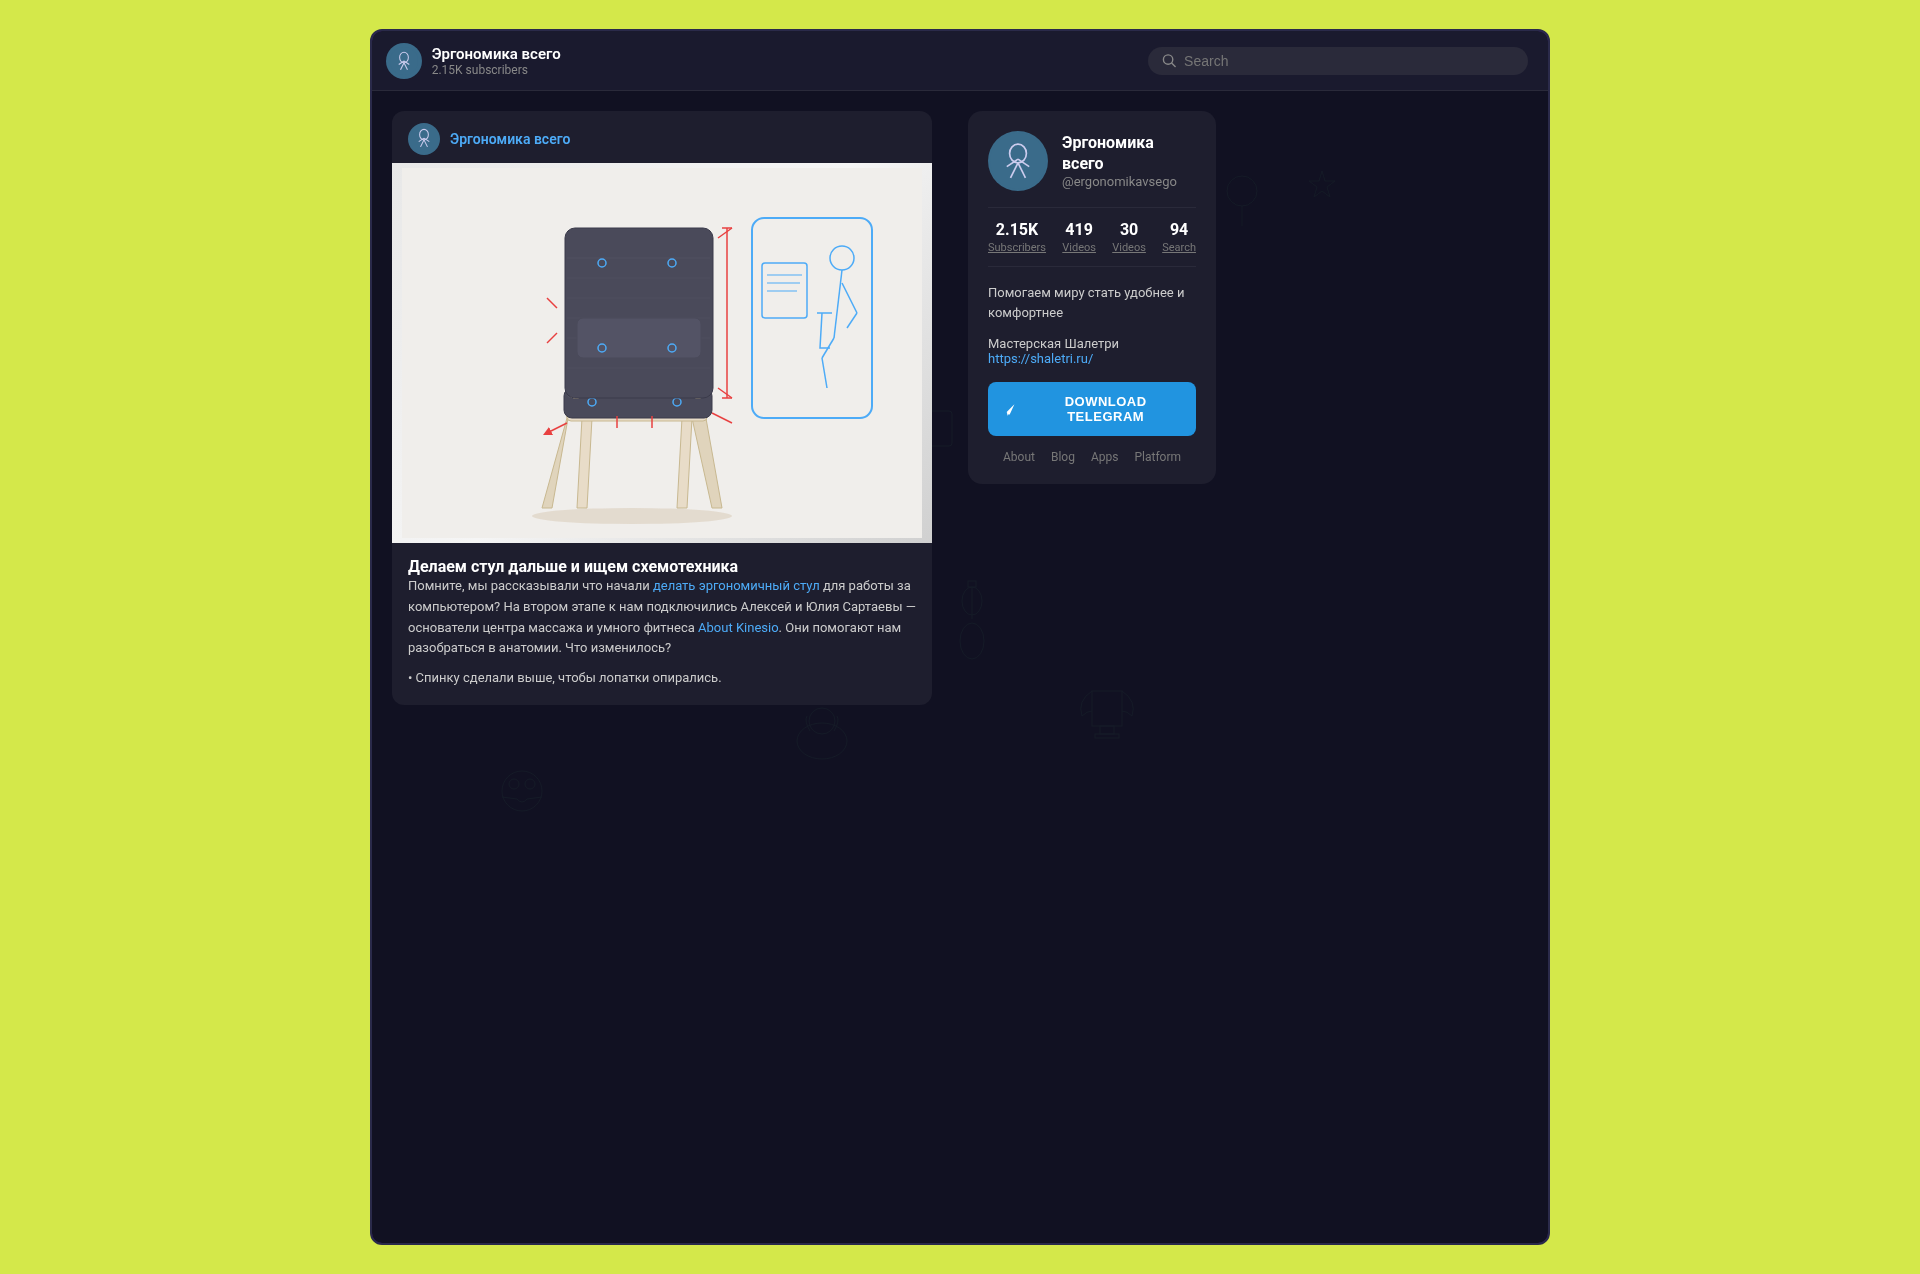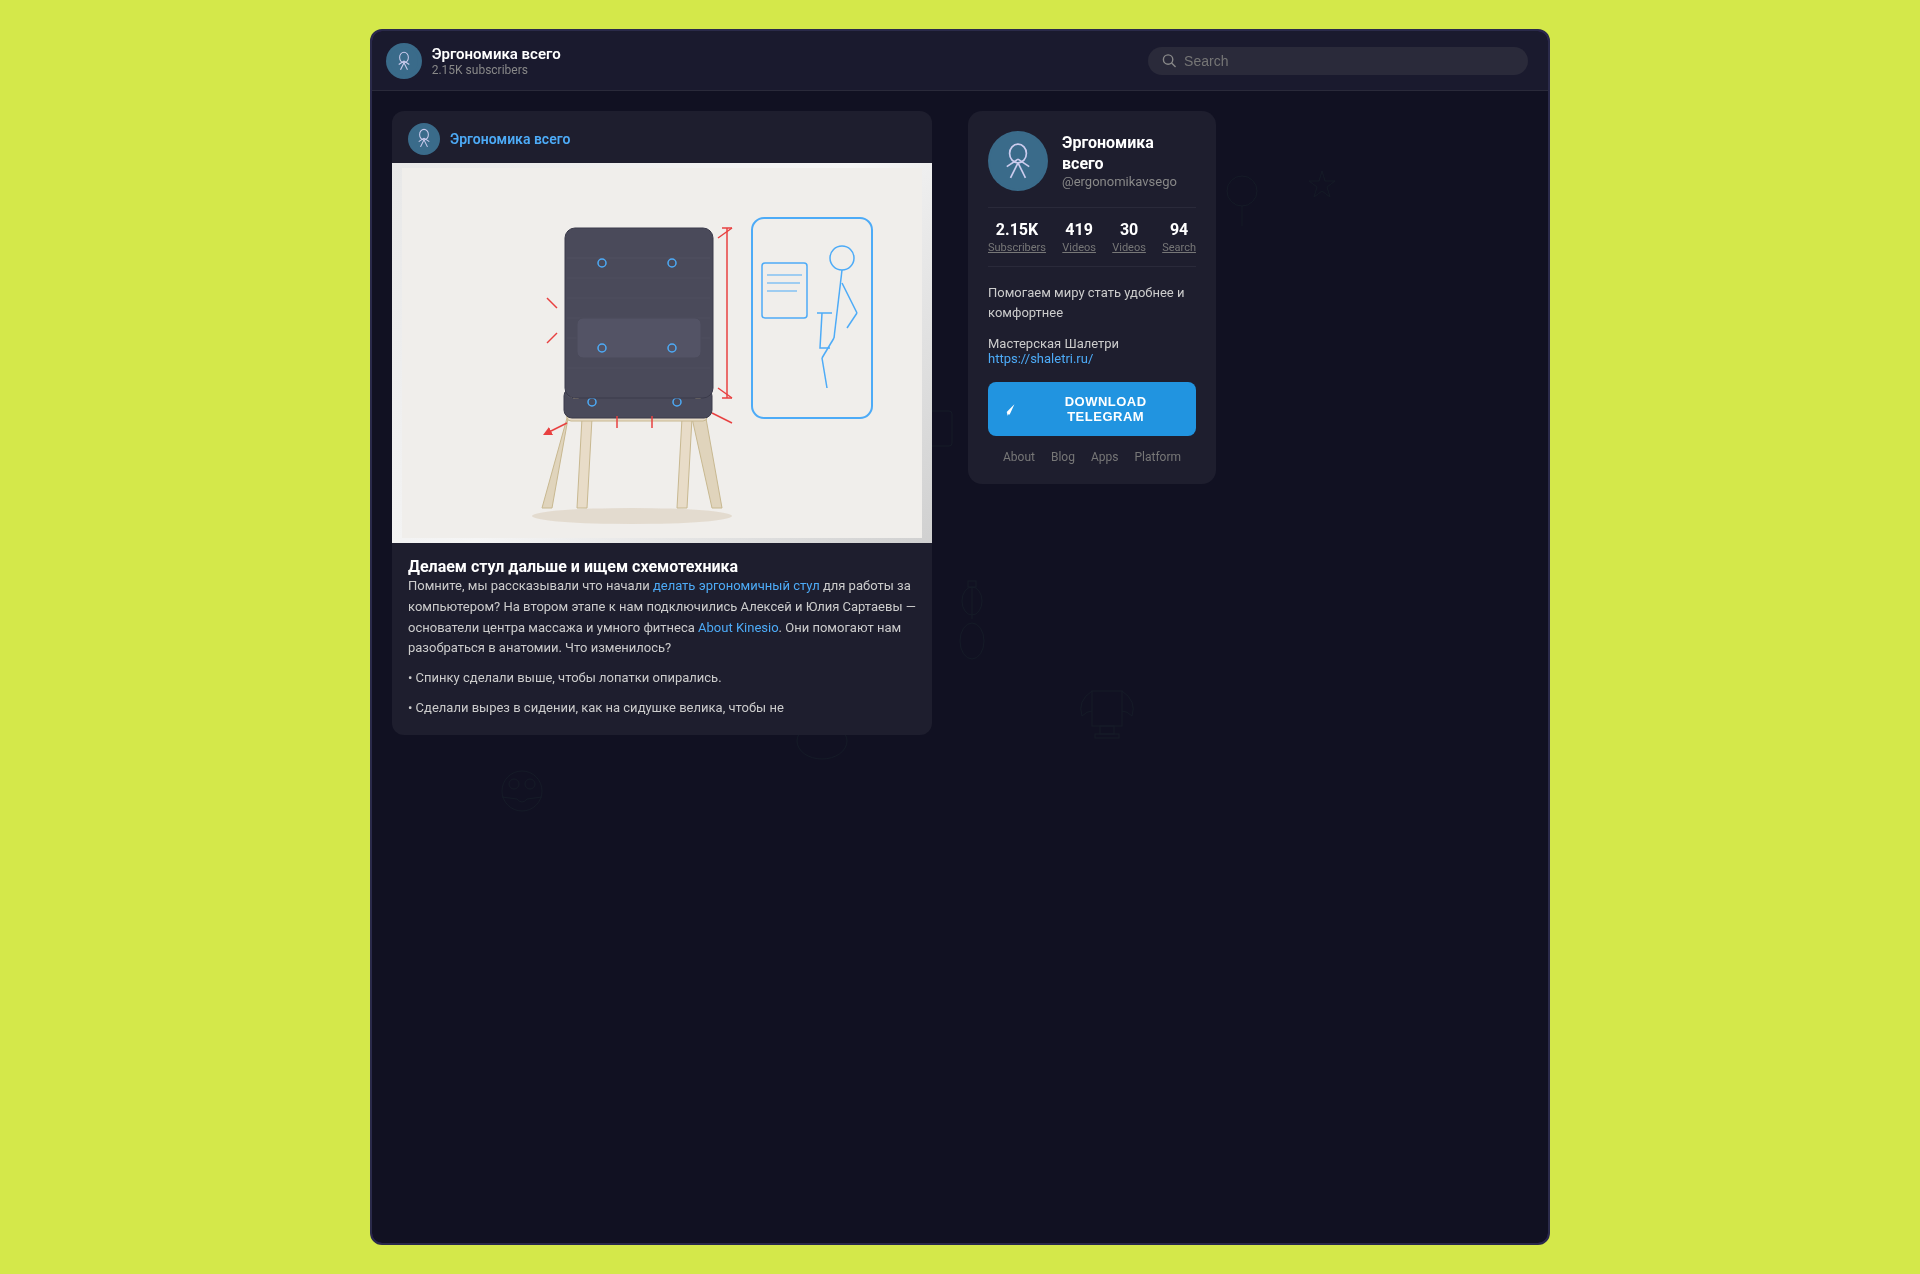--- a/index.html
+++ b/index.html
@@ -530,21 +530,20 @@
             </svg>
           </div>
         </div>
 
         <div class="post-body">
           <div class="post-title">Делаем стул дальше и ищем схемотехника</div>
           <div class="post-text">
             <span>Помните, мы рассказывали что начали </span><a href="#">делать эргономичный стул</a><span> для работы за компьютером? На втором этапе к нам подключились Алексей и Юлия Сартаевы — основатели центра массажа и умного фитнеса </span><a href="#">About Kinesio</a><span>. Они помогают нам разобраться в анатомии. Что изменилось?</span>
           </div>
           <div class="post-bullet">• Спинку сделали выше, чтобы лопатки опирались.</div>
-          <div class="post-bullet">• Сделали вырез в сидении, как на сидушке велика, чтобы не</div>
         </div>
       </div>
     </div>
 
     <div class="right-panel">
       <div class="channel-card">
 
         <div class="channel-header">
           <div class="channel-avatar-large">
             <svg viewBox="0 0 60 60" fill="none" xmlns="http://www.w3.org/2000/svg" width="56" height="56">

